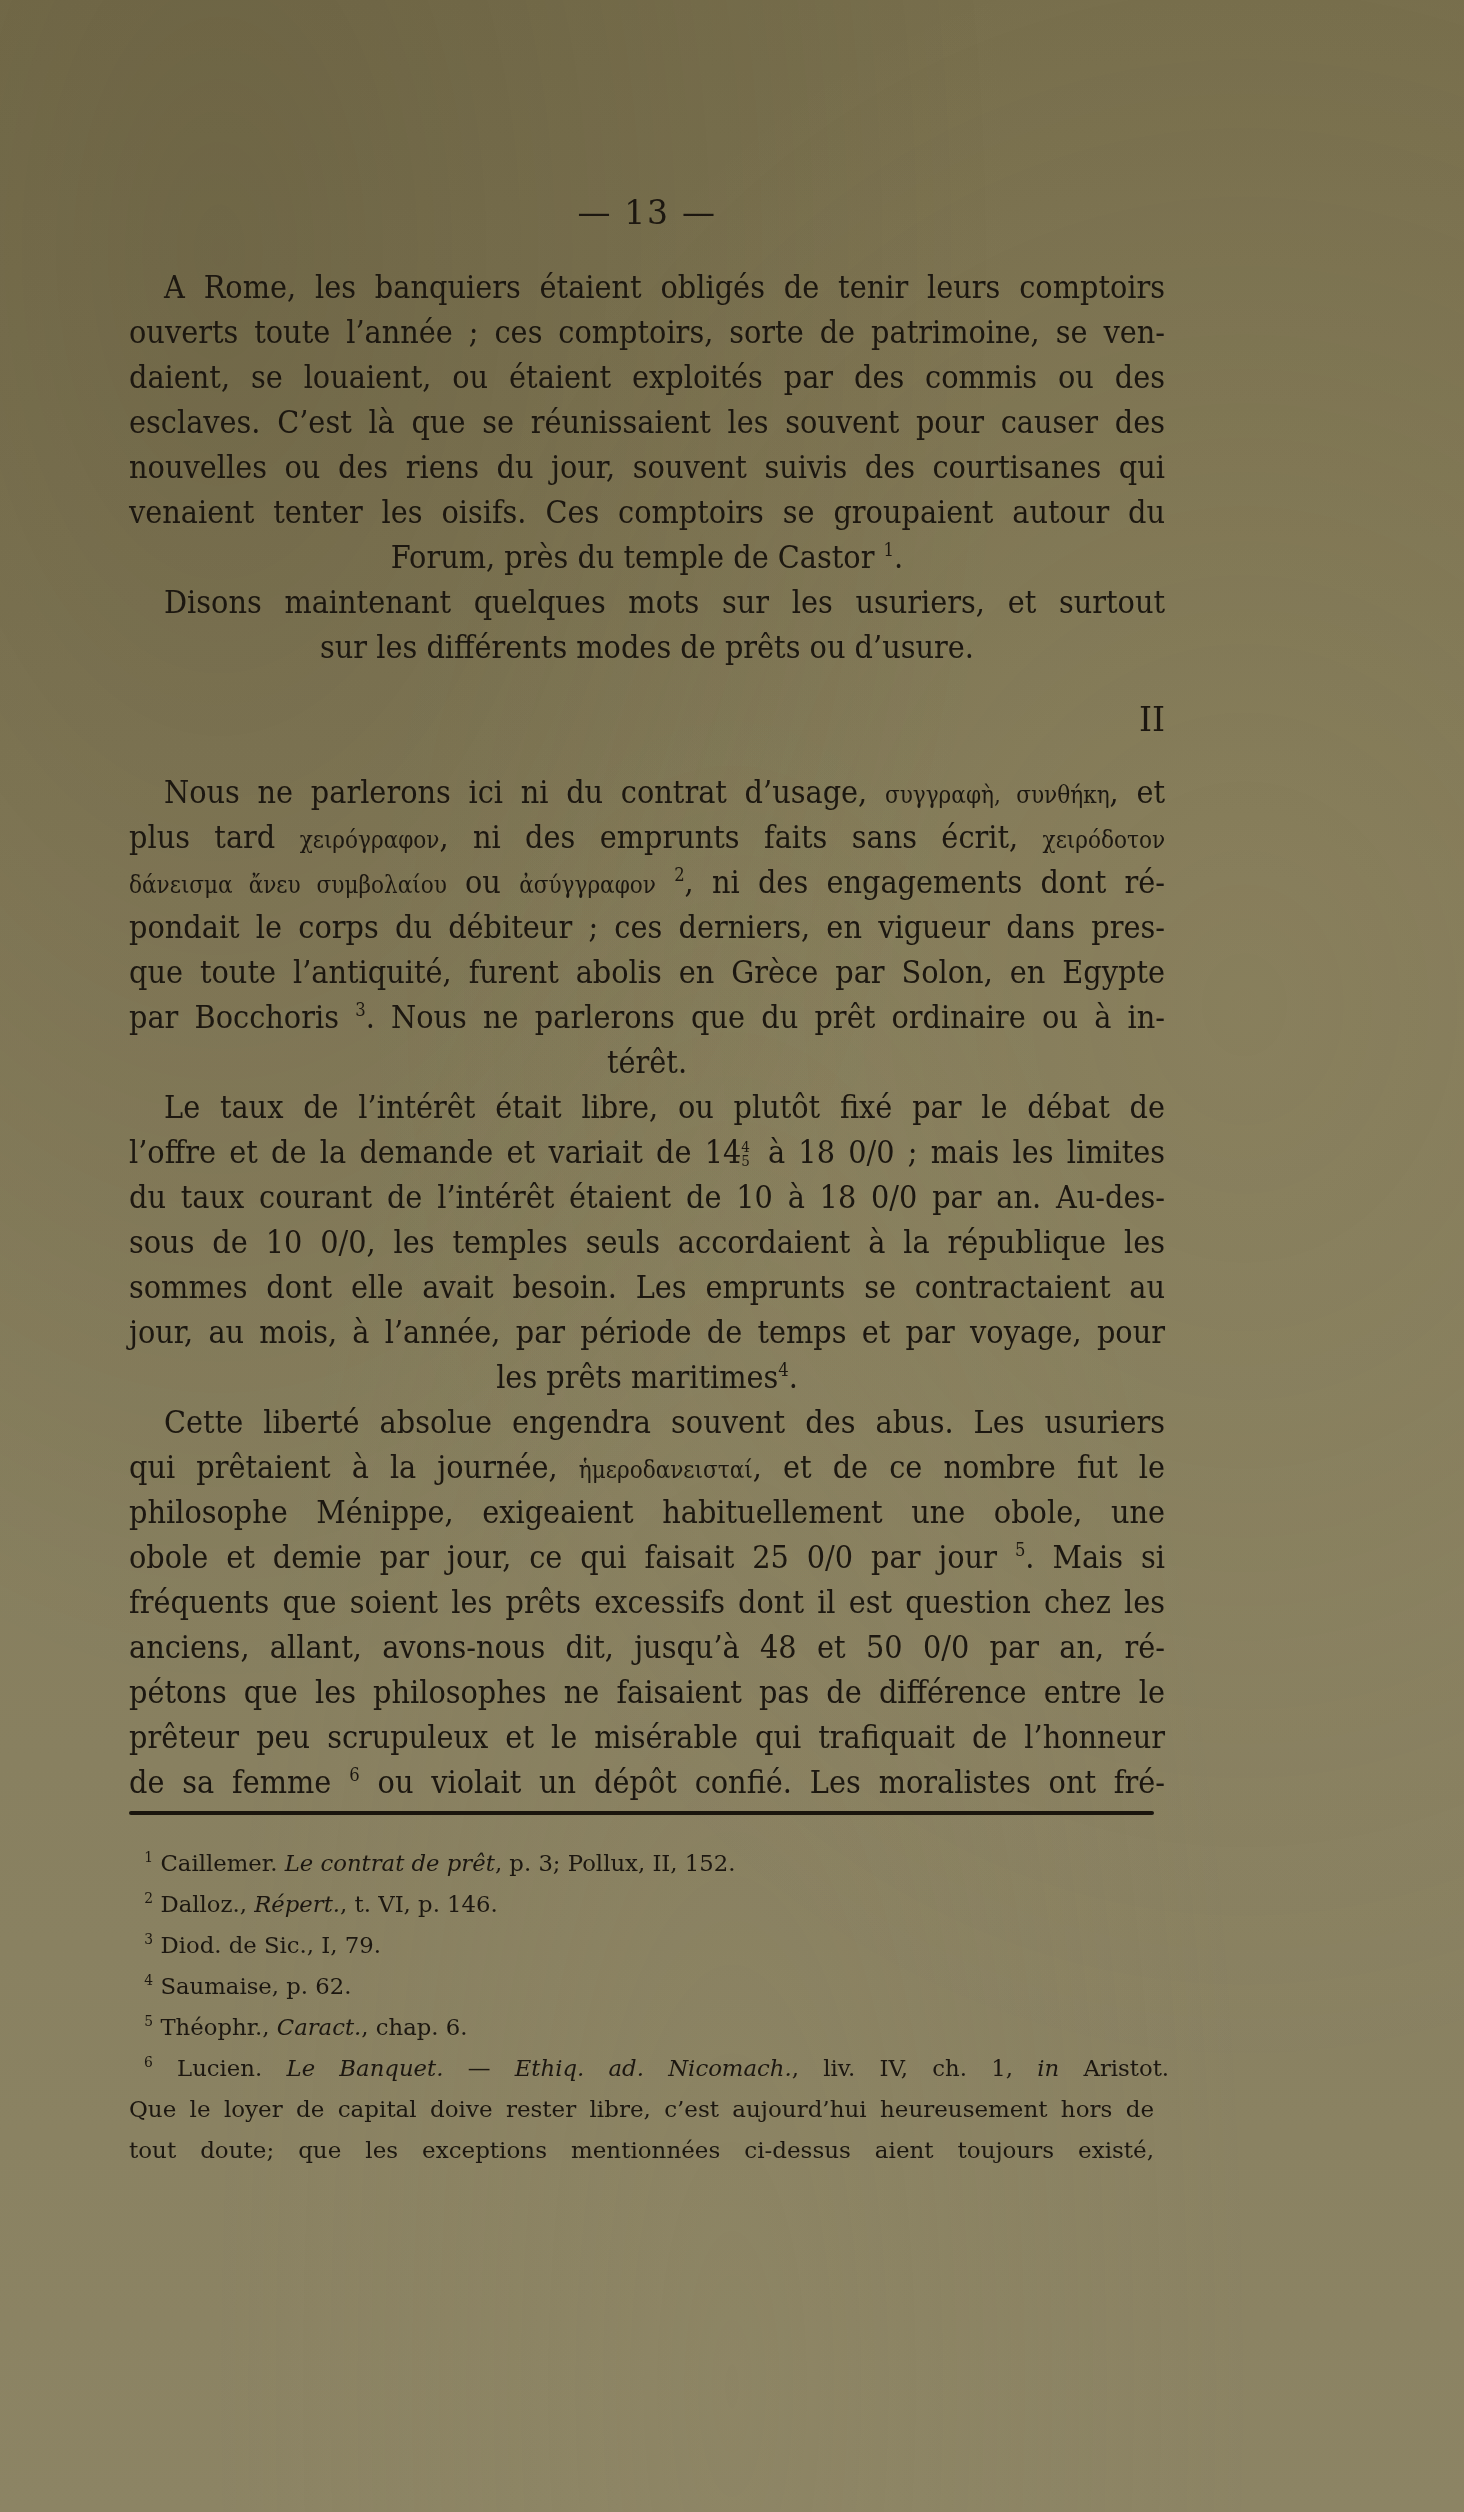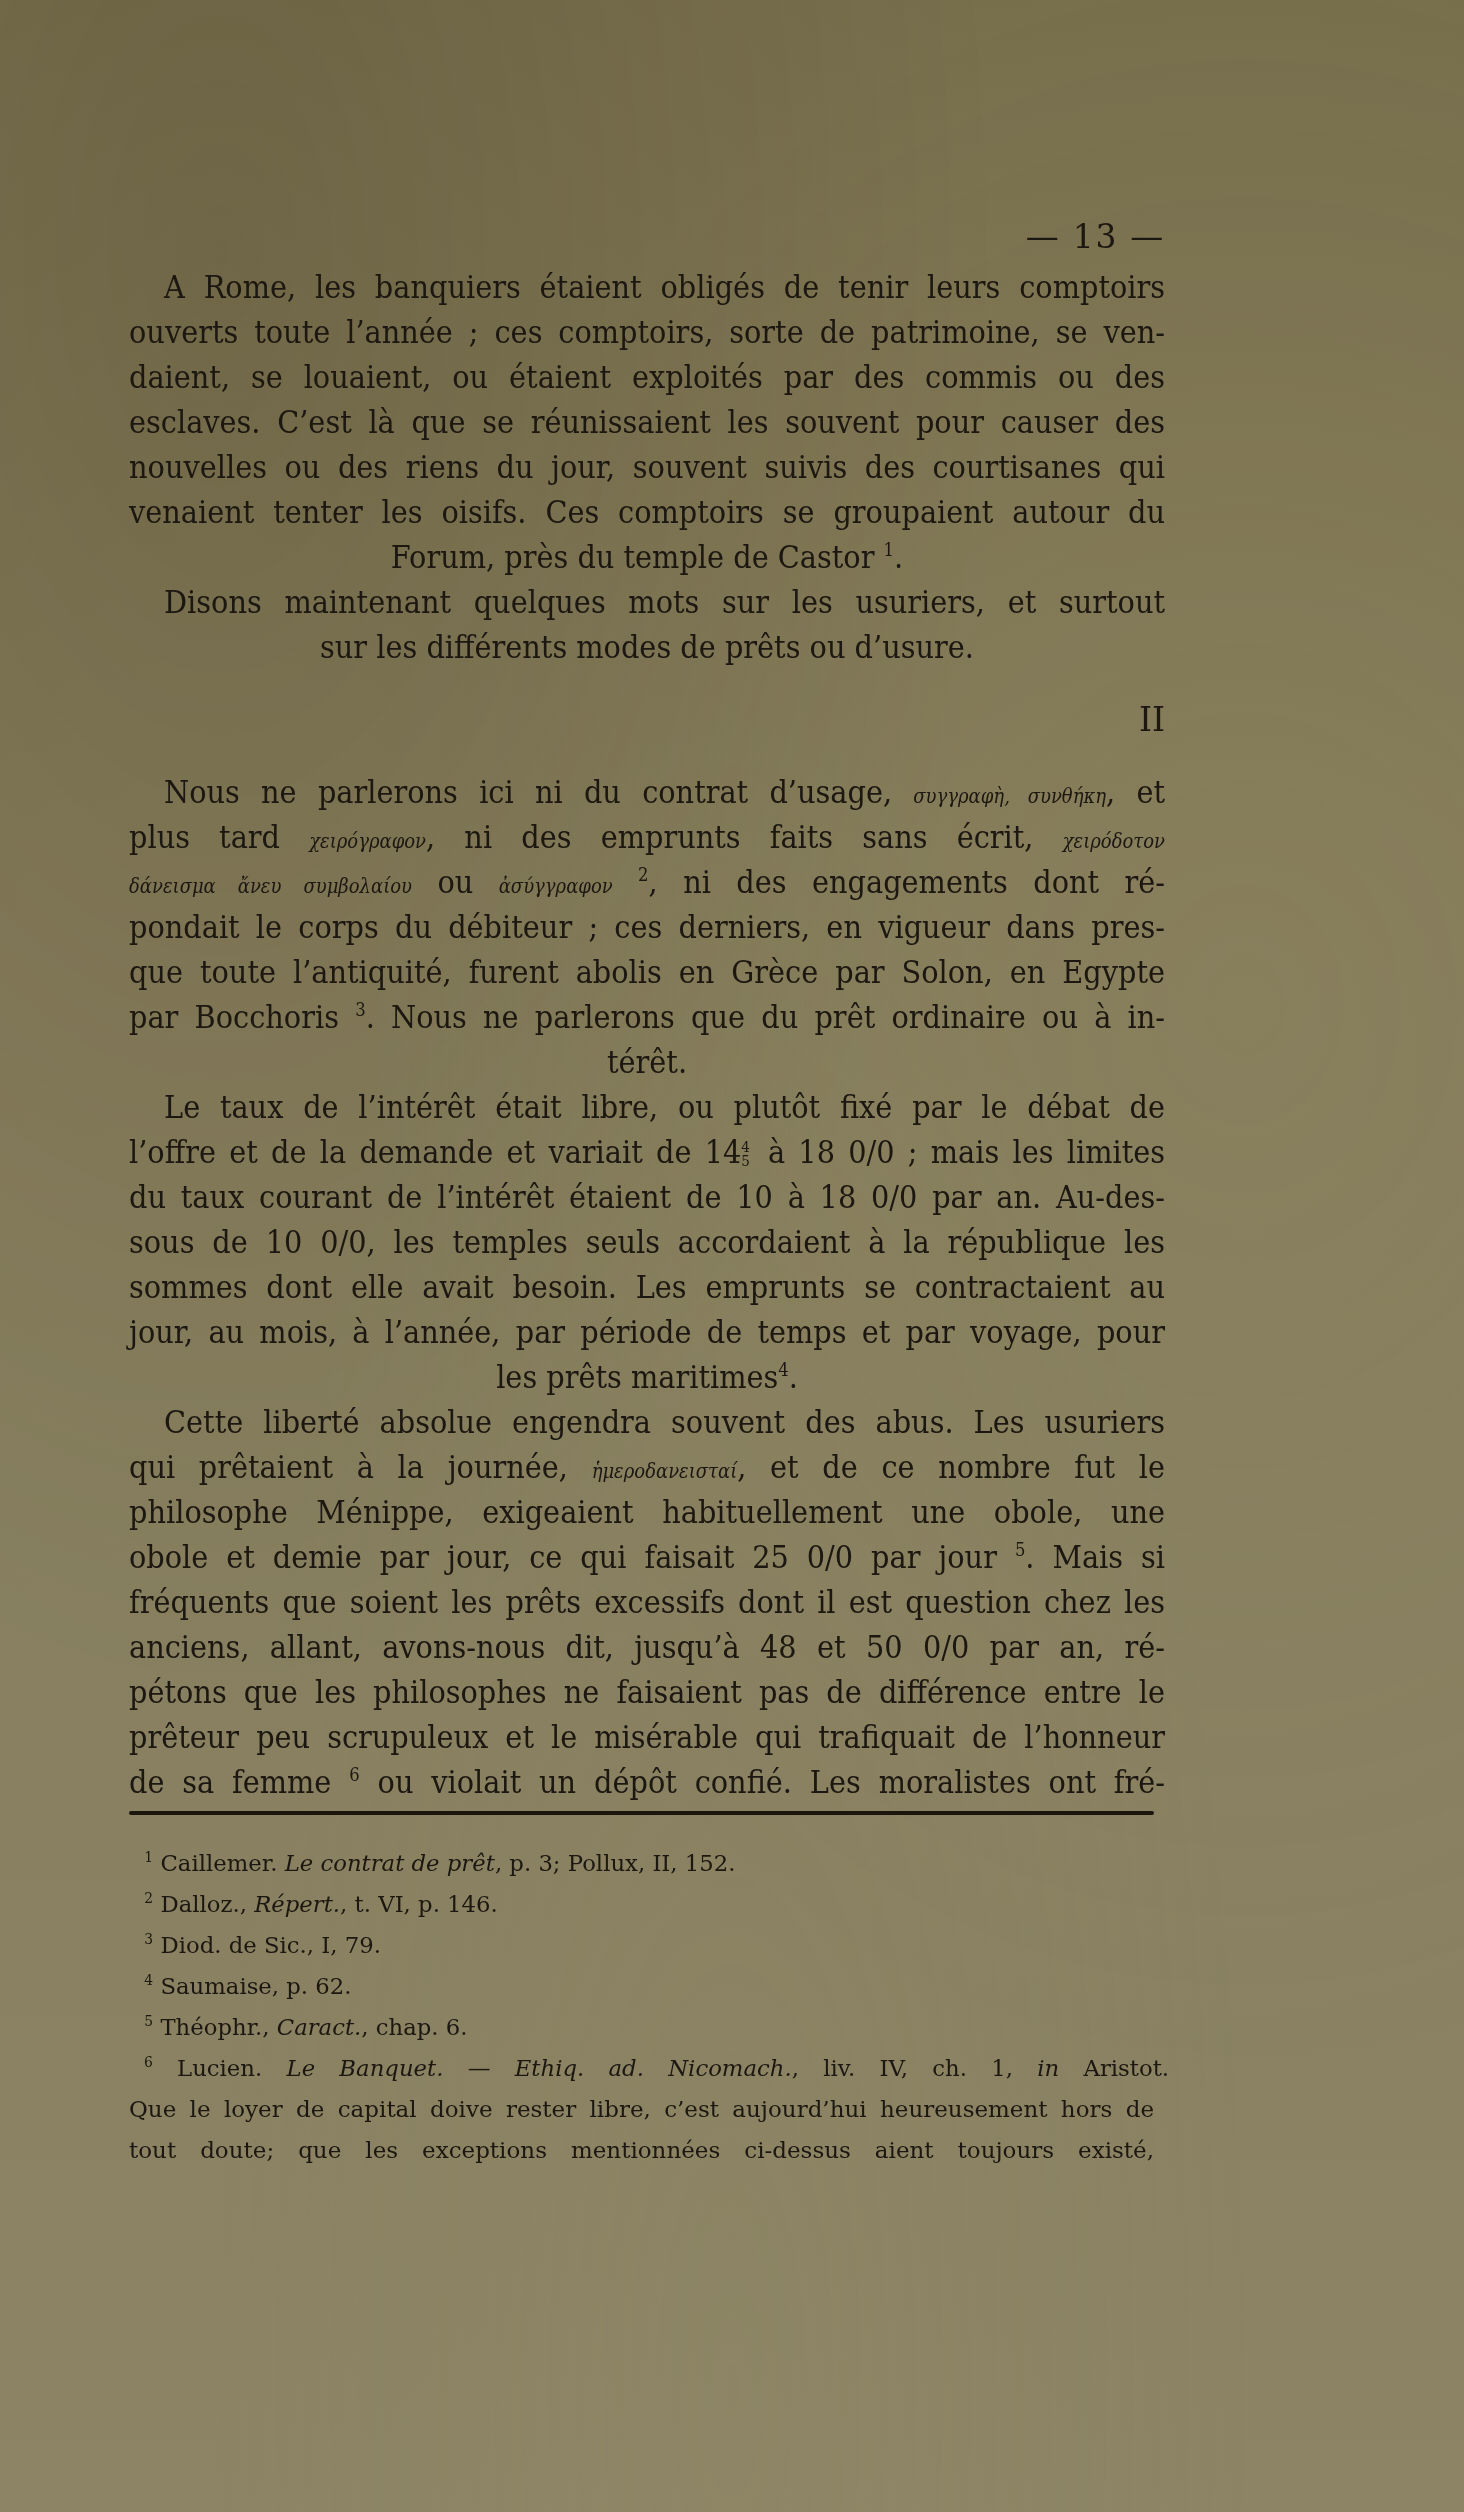--- a/index.html
+++ b/index.html
@@ -24,24 +24,23 @@
     position: absolute;
     left: 129px;
     top: 0;
     width: 1036px;
   }
   .page-number {
     position: absolute;
     top: 193px;
     left: 0;
     width: 1036px;
-    text-align: right;
+    text-align: center;
     font-size: 33px;
     letter-spacing: 1.7px;
-    margin-top: 24px;
   }
   .main-text {
     position: absolute;
     top: 265px;
     left: 0;
     width: 1036px;
   }
   .line {
     height: 45px;
     line-height: 45px;
@@ -55,22 +54,21 @@
     text-align: justify;
     text-align-last: justify;
   }
   .ind { padding-left: 35px; }
   .sup {
     font-size: 18.3px;
     vertical-align: super;
     line-height: 0;
   }
   .greek {
-    font-size: 20px;
-    font-style: italic;
+    font-size: 24px;
   }
   .frac {
     display: inline-block;
     vertical-align: middle;
     font-size: 15px;
     line-height: 13.3px;
     text-align: center;
     width: 13.3px;
   }
   .frac span { display: block; }

